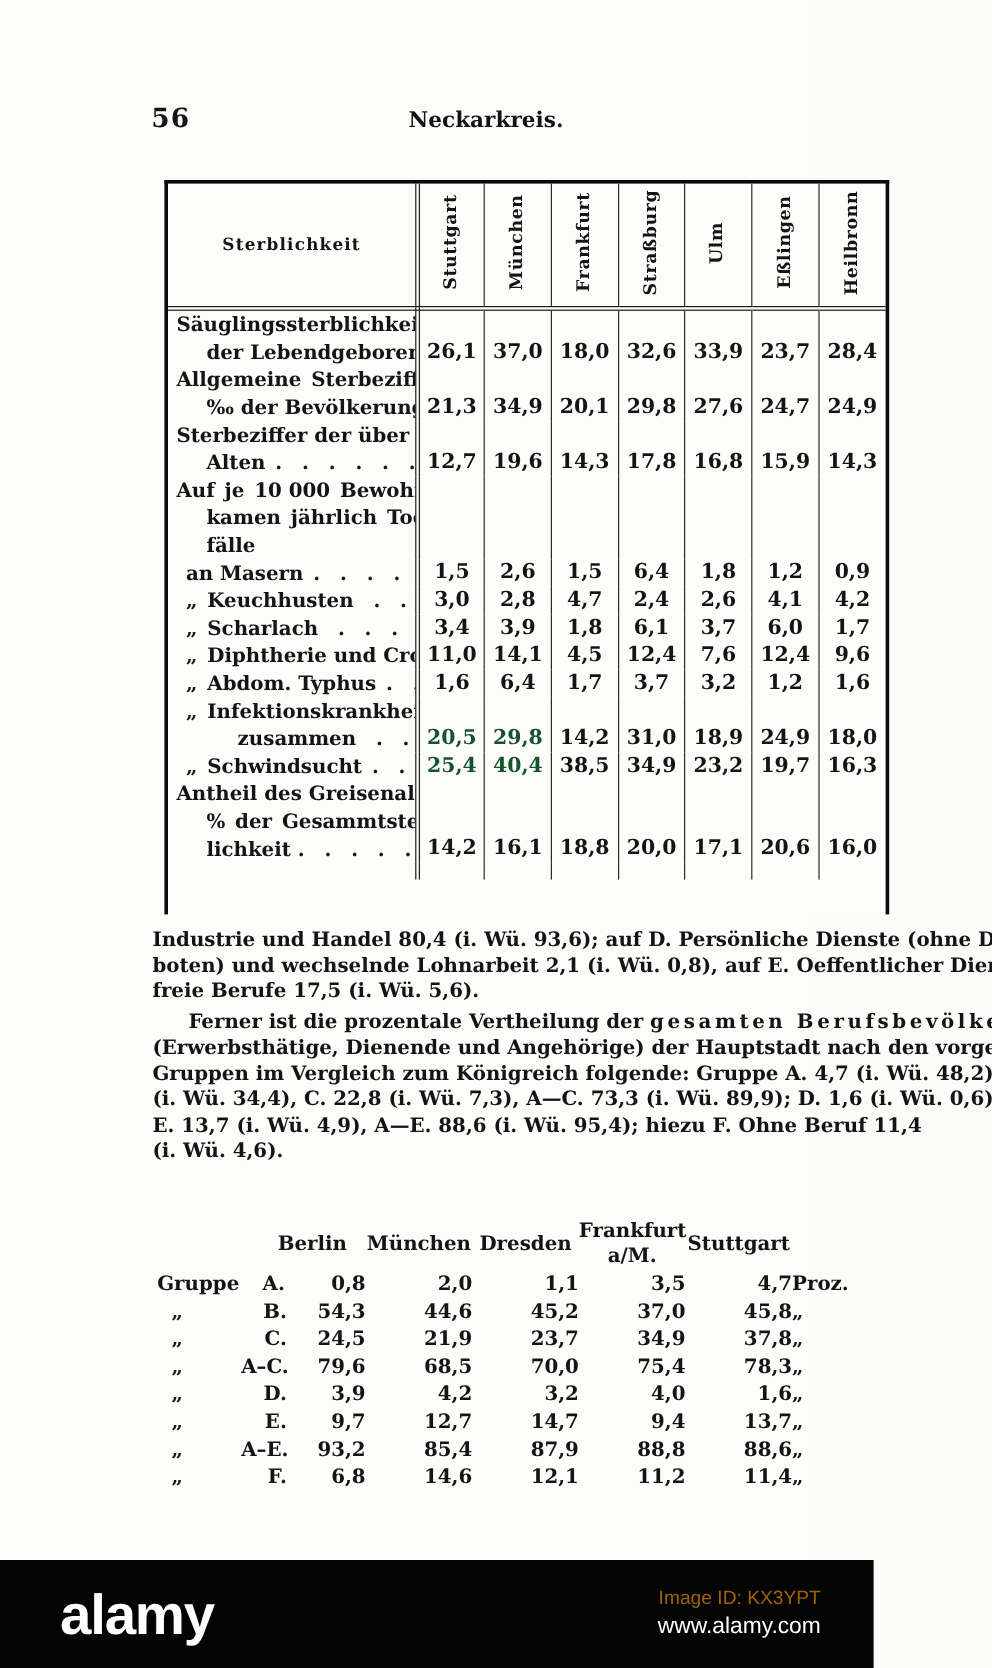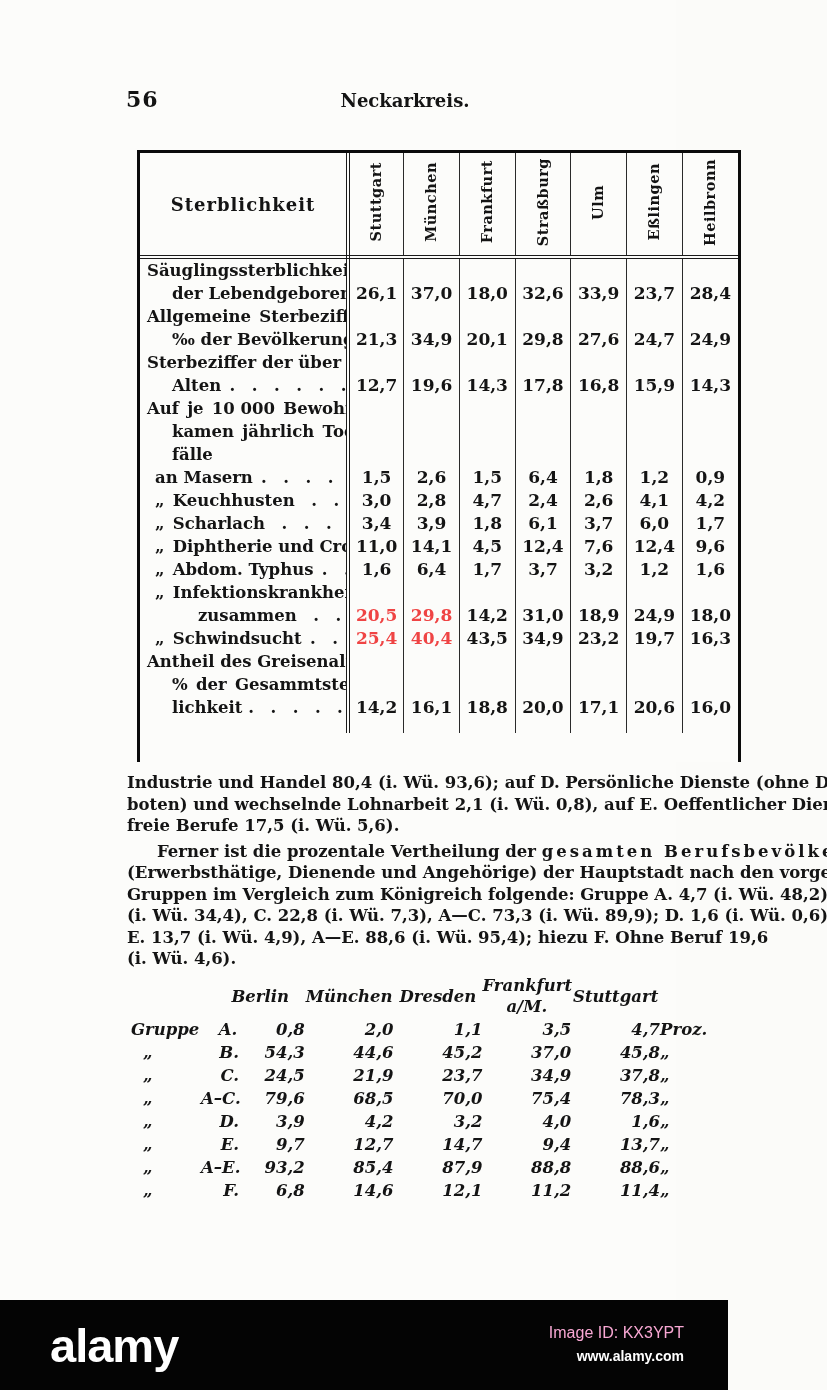--- a/index.html
+++ b/index.html
@@ -21,21 +21,21 @@
   .mtable-wrap{
     position:absolute;left:137px;top:150px;width:604px;min-height:612px;
     border:3px solid #0b0b0b;border-bottom:none;background:#fcfcfa;box-sizing:border-box;
   }
   table.mtable{border-collapse:collapse;width:100%;table-layout:fixed;}
   table.mtable col.lblcol{width:208px;}
   table.mtable th,table.mtable td{padding:0;margin:0;}
   th.corner{
     border-right:4px double #1a1a1a;border-bottom:4px double #1a1a1a;
     text-align:center;vertical-align:middle;height:102px;
-    font-size:18px;font-weight:bold;letter-spacing:1px;
+    font-size:14px;font-weight:bold;letter-spacing:1px;
   }
   th.vhead{
     border-left:1px solid #2a2a2a;border-bottom:4px double #1a1a1a;
     text-align:center;vertical-align:middle;height:102px;font-weight:bold;
   }
   th.vhead span{
     writing-mode:vertical-rl;transform:rotate(180deg);
     display:inline-block;font-size:14.5px;letter-spacing:.5px;line-height:1;
     max-height:96px;white-space:nowrap;
   }
@@ -47,56 +47,56 @@
   td.lbl .line{white-space:nowrap;overflow:hidden;}
   .i0{padding-left:7px;}
   .ih{padding-left:15px;}
   .i1{padding-left:32px;}
   .i2{padding-left:58px;}
   td.val{
     border-left:1px solid #2a2a2a;
     text-align:center;vertical-align:bottom;
     font-size:17px;font-weight:bold;padding-bottom:4px;line-height:23px;
   }
-  td.val.faded{color:#ef4444;}
+  td.val.faded{color:#14532d;}
   tr.filler td{height:14px;border-bottom:none;}
 
   
   .paras{position:absolute;left:127px;top:772px;width:619px;
          font-size:16.5px;font-weight:bold;line-height:21.5px;}
   .pline{text-align:justify;text-align-last:justify;white-space:nowrap;}
   .pline.last{text-align:left;text-align-last:left;}
   .indent1{padding-left:30px;}
   .sperr{letter-spacing:3px;}
   .p2{margin-top:4px;}
   .p3{margin-top:2px;}
 
   
-  .ctable-wrap{position:absolute;left:127px;top:974px;width:622px;font-style:italic;}
+  .ctable-wrap{position:absolute;left:127px;top:1014px;width:622px;}
   table.ctable{border-collapse:collapse;width:100%;table-layout:fixed;
                font-size:16.5px;font-weight:bold;}
   table.ctable th,table.ctable td{padding:1px 0;line-height:21px;font-weight:bold;}
   table.ctable th{text-align:center;}
   td.grp{white-space:nowrap;}
   td.grp .gpre{display:inline-block;min-width:58px;padding-left:4px;}
   td.grp .gpre.ditto{padding-left:16px;}
   td.grp .glet{display:inline-block;min-width:38px;text-align:right;}
   td.cnum{text-align:right;padding-right:26px;margin-top:20px;}
   td.cunit{text-align:left;padding-left:4px;}
 
   
   .alamy-bar{
     position:absolute;left:0;top:1300px;width:728px;height:90px;background:#040404;
     display:flex;align-items:center;justify-content:space-between;
     font-family:"Liberation Sans","DejaVu Sans",sans-serif;color:#fff;
   }
   .alamy-logo{margin-left:50px;font-size:47px;font-weight:bold;letter-spacing:-1px;line-height:1;}
   .alamy-meta{margin-right:44px;text-align:right;}
-  .alamy-id{font-size:16px;line-height:22px;color:#f9a8d4;}
-  .alamy-url{font-size:14px;font-weight:bold;line-height:24px;}
+  .alamy-id{font-size:16px;line-height:22px;color:#a16207;}
+  .alamy-url{font-size:19px;font-weight:normal;line-height:24px;}
 </style>
 </head>
 <body>
 
 <div class="page">
 
   <div class="pageno">56</div>
   <div class="runhead">Neckarkreis.</div>
 
   <div class="mtable-wrap">
@@ -249,21 +249,21 @@
             <td class="val">18,9</td>
             <td class="val">24,9</td>
             <td class="val">18,0</td>
           </tr>
           <tr>
             <td class="lbl">
               <div class="line ih">„ Schwindsucht .  .  .</div>
             </td>
             <td class="val faded">25,4</td>
             <td class="val faded">40,4</td>
-            <td class="val">43,5</td>
+            <td class="val">38,5</td>
             <td class="val">34,9</td>
             <td class="val">23,2</td>
             <td class="val">19,7</td>
             <td class="val">16,3</td>
           </tr>
           <tr>
             <td class="lbl">
               <div class="line i0">Antheil des Greisenalters in</div>
               <div class="line i1">% der Gesammtsterb=</div>
               <div class="line i1">lichkeit .  .  .  .  .  .</div>
@@ -294,21 +294,21 @@
     <div id="para1" class="p1">
         <div class="pline">Industrie und Handel 80,4 (i. Wü. 93,6); auf D. Persönliche Dienste (ohne Dienst=</div>
         <div class="pline">boten) und wechselnde Lohnarbeit 2,1 (i. Wü. 0,8), auf E. Oeffentlicher Dienst und</div>
         <div class="pline last">freie Berufe 17,5 (i. Wü. 5,6).</div>
       </div>
     <div id="para2" class="p2">
         <div class="pline indent1"><span>Ferner ist die prozentale Vertheilung der </span><span class="sperr">gesamten Berufsbevölkerung</span></div>
         <div class="pline">(Erwerbsthätige, Dienende und Angehörige) der Hauptstadt nach den vorgenannten</div>
         <div class="pline">Gruppen im Vergleich zum Königreich folgende: Gruppe A. 4,7 (i. Wü. 48,2), B. 45,8</div>
         <div class="pline">(i. Wü. 34,4), C. 22,8 (i. Wü. 7,3), A—C. 73,3 (i. Wü. 89,9); D. 1,6 (i. Wü. 0,6),</div>
-        <div class="pline">E. 13,7 (i. Wü. 4,9), A—E. 88,6 (i. Wü. 95,4); hiezu F. Ohne Beruf 19,6</div>
+        <div class="pline">E. 13,7 (i. Wü. 4,9), A—E. 88,6 (i. Wü. 95,4); hiezu F. Ohne Beruf 11,4</div>
         <div class="pline last">(i. Wü. 4,6).</div>
       </div>
   </div>
 
   <div class="ctable-wrap">
     <table class="ctable">
       <thead>
         <tr id="ct-head-row">
           <th></th>
         <th>Berlin</th>

